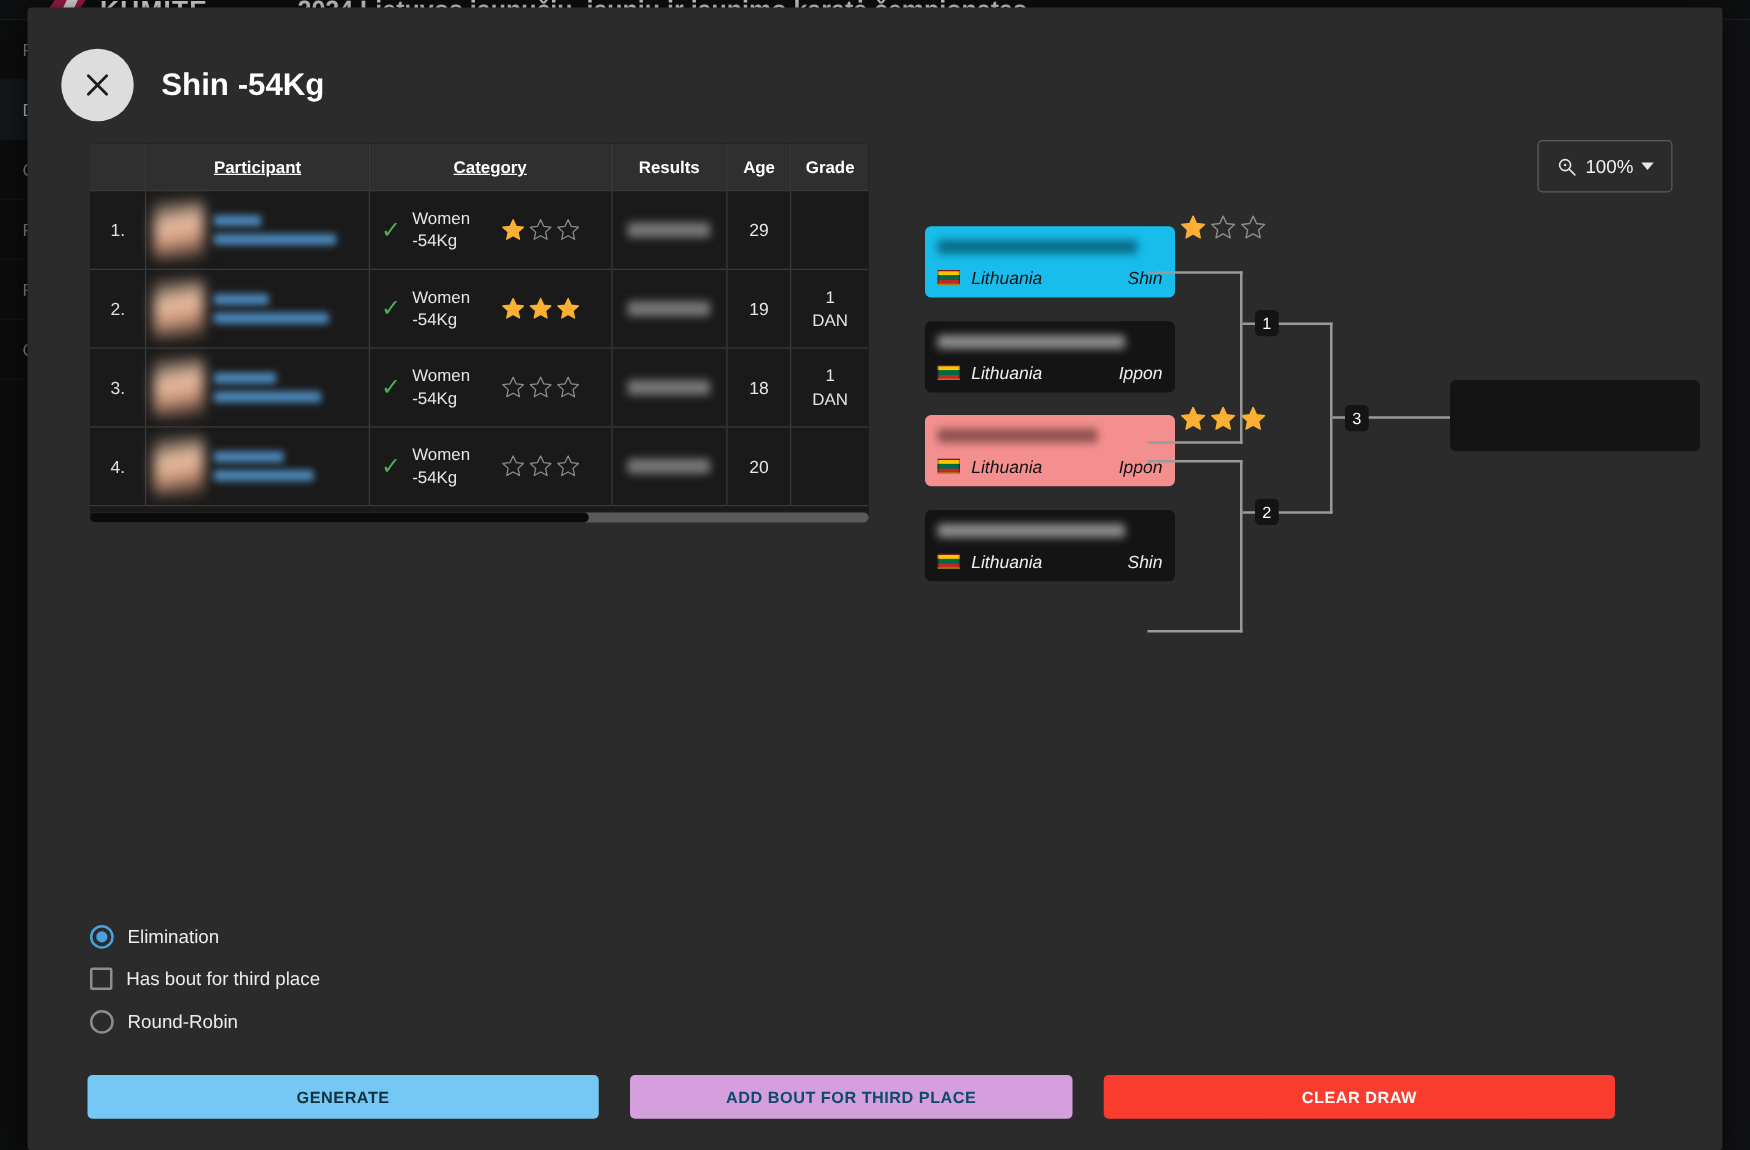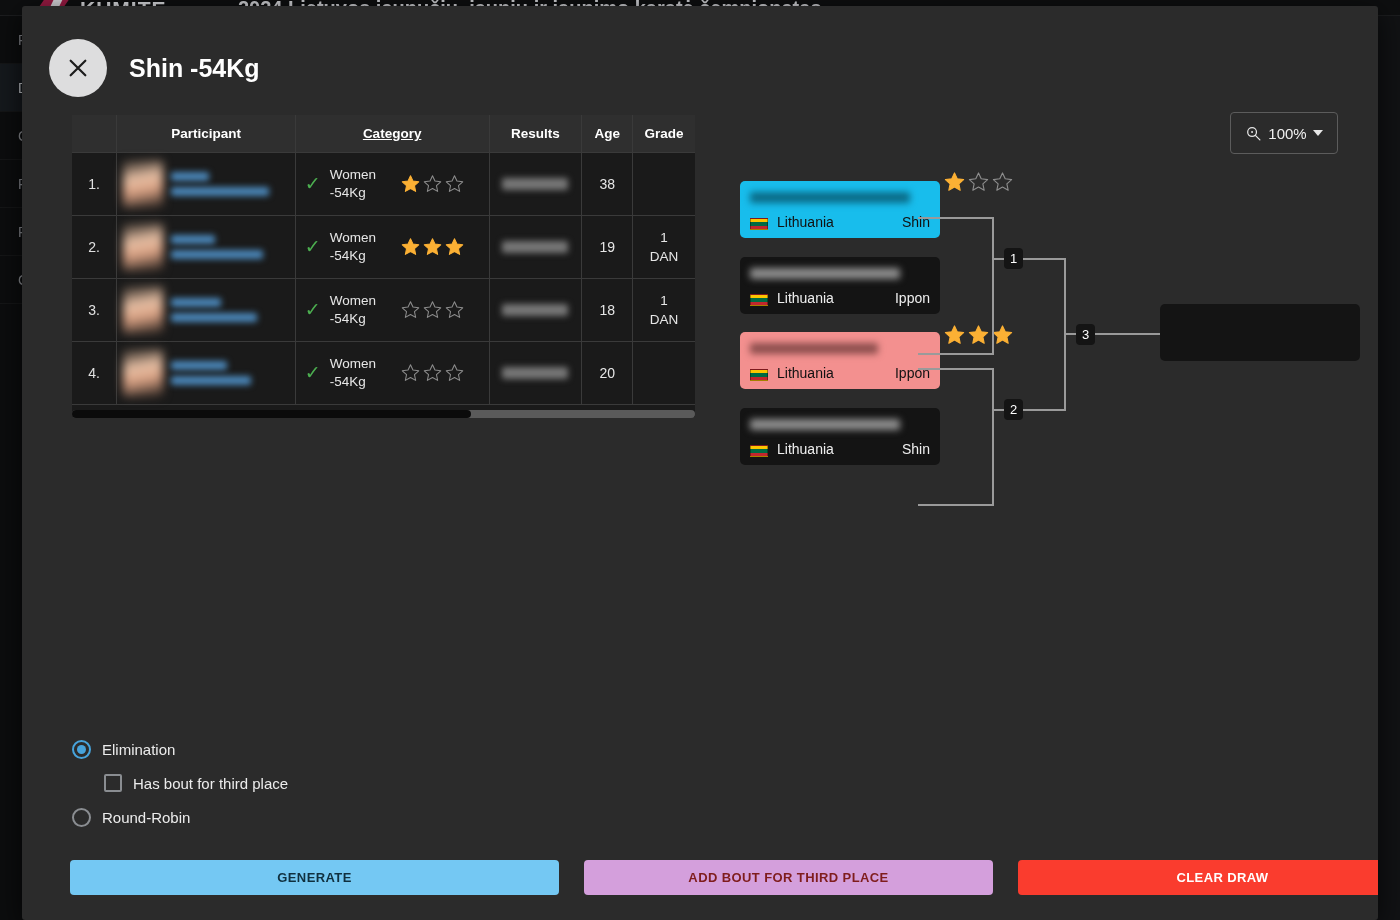--- a/index.html
+++ b/index.html
@@ -77,21 +77,21 @@
     background: #1a1a1a; overflow: hidden;
   }
   table { width: 623px; border-collapse: collapse; table-layout: fixed; }
   thead th {
     background: #2f2f2f; height: 37px;
     font-size: 13.5px; font-weight: bold; color: #fff;
     border-right: 1px solid #3a3a3a; border-bottom: 1px solid #3a3a3a;
   }
   thead th:last-child { border-right: none; }
   th.c-idx { width: 44px; }
-  th.c-part { width: 175px; }
+  th.c-part { width: 175px; text-decoration: underline; }
   th.c-cat { width: 190px; text-decoration: underline; }
   th.c-bday { width: 91px; }
   th.c-age { width: 50px; }
   th.c-grade { width: 61px; }
   tbody tr { height: 63px; border-bottom: 1px solid #3a3a3a; }
   tbody td { border-right: 1px solid #3a3a3a; vertical-align: middle; }
   tbody td:last-child { border-right: none; }
   .idx { font-size: 14px; color: #e0e0e0; text-align: center; }
   .part-cell { display: flex; align-items: center; gap: 8px; padding-left: 6px; }
   .avatar {
@@ -148,21 +148,21 @@
   .bout.dark { background: #141414; }
   .bout.blue { background: #18bdec; }
   .bout.red  { background: #f3908f; }
   .bout .nm {
     height: 11px; border-radius: 2px; filter: blur(3.6px); margin-top: 5px;
   }
   .bout.dark .nm { background: #8d8d8d; width: 150px; }
   .bout.blue .nm { background: #0a6a86; width: 160px; }
   .bout.red  .nm { background: #8c4e4d; width: 128px; }
   .bout .row2 {
-    display: flex; align-items: flex-end; font-size: 14px; padding-bottom: 8px;
+    display: flex; align-items: center; font-size: 14px; padding-bottom: 8px; font-style: italic;
   }
   .bout.dark .row2 { color: #efefef; }
   .bout.blue .row2, .bout.red .row2 { color: #111; }
   .flag {
     width: 18px; height: 12px; margin-right: 9px; flex: 0 0 18px;
     border: 1px solid rgba(0,0,0,.35);
     background: linear-gradient(#fdc500 0 34%, #006a44 34% 67%, #c1272d 67% 100%);
   }
   .score { margin-left: auto; }
   .bout-final {
@@ -188,31 +188,31 @@
   }
   .radio.on { border-color: #47a3db; }
   .radio.on::after {
     content: ""; width: 9px; height: 9px; border-radius: 50%; background: #47a3db;
   }
   .cbox {
     width: 18px; height: 18px; border: 2px solid #8a8d91; border-radius: 2px;
     margin-right: 11px; flex: 0 0 18px;
   }
   .opt-label { font-size: 15px; color: #ececec; }
-  .indent { margin-left: 32px; }
+  .indent { }
 
   
   #footer { position: absolute; left: 48px; top: 854px; display: flex; gap: 25px; }
   .fbtn {
     height: 35px; border: none; border-radius: 4px; cursor: pointer;
     font-size: 13px; font-weight: bold; letter-spacing: .4px;
     font-family: "Liberation Sans", sans-serif;
   }
-  #btn-generate { width: 489px; background: #74c8f3; color: #10303f; }
-  #btn-third    { width: 409px; background: #d49fdc; color: #7f1d1d; }
+  #btn-generate { width: 409px; background: #74c8f3; color: #10303f; }
+  #btn-third    { width: 354px; background: #d49fdc; color: #0c4a6e; }
   #btn-clear    { width: 409px; background: #fa3c2e; color: #fff; }
 </style>
 </head>
 <body>
 
 <div id="app-bg">
   <div id="bg-topbar">
     <div id="bg-logo">
       <div style="position:relative;width:44px;height:22px;">
         <div class="logo-mark"></div>
@@ -282,21 +282,21 @@
                   <span class="star"><svg viewBox="0 0 24 24" width="19" height="19">
                       <polygon points="12,2.2 15.1,8.9 22.4,9.8 17,14.8 18.5,22 12,18.4 5.5,22 7,14.8 1.6,9.8 8.9,8.9" fill="none" stroke="#8d8d8d" stroke-width="1.3" stroke-linejoin="round"></polygon>
                     </svg></span>
                 </span>
               </div>
             </td>
             <td>
               <div class="bday-redact"></div>
             </td>
             <td>
-              <div class="age">38</div>
+              <div class="age">29</div>
             </td>
             <td>
               <div class="grade"></div>
             </td>
           </tr>
           <tr>
             <td>
               <div class="idx">2.</div>
             </td>
             <td>

